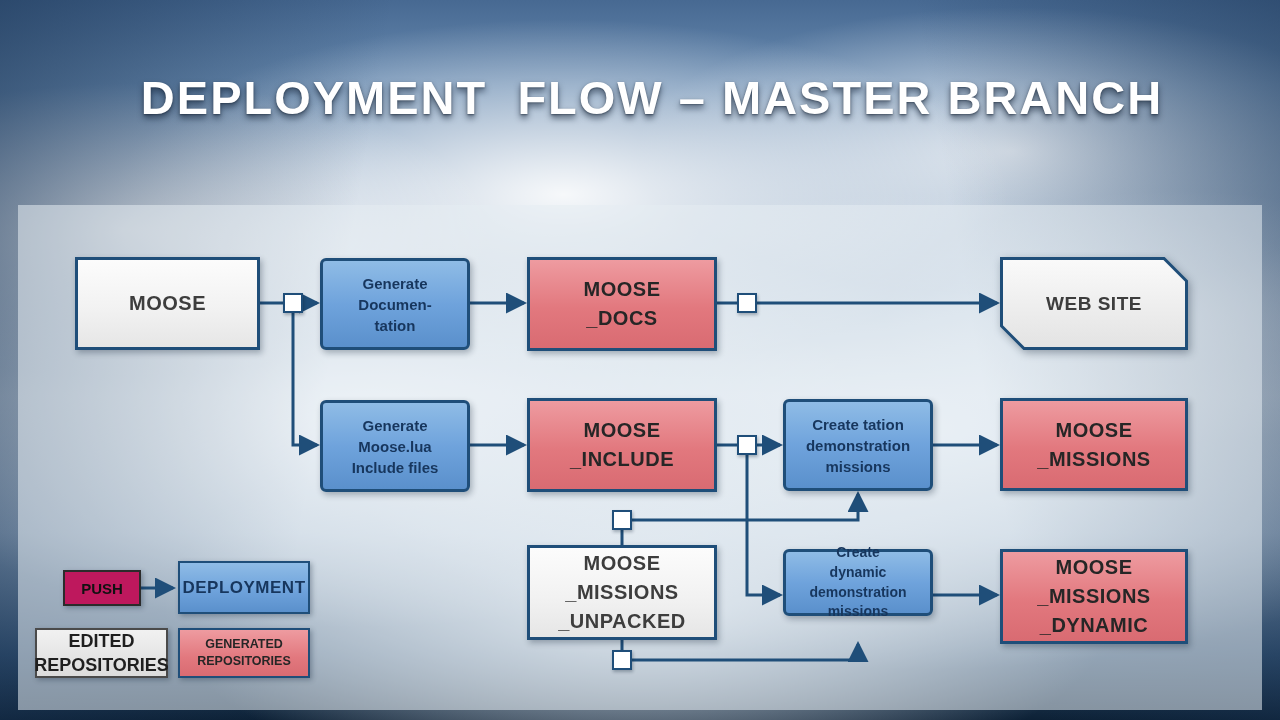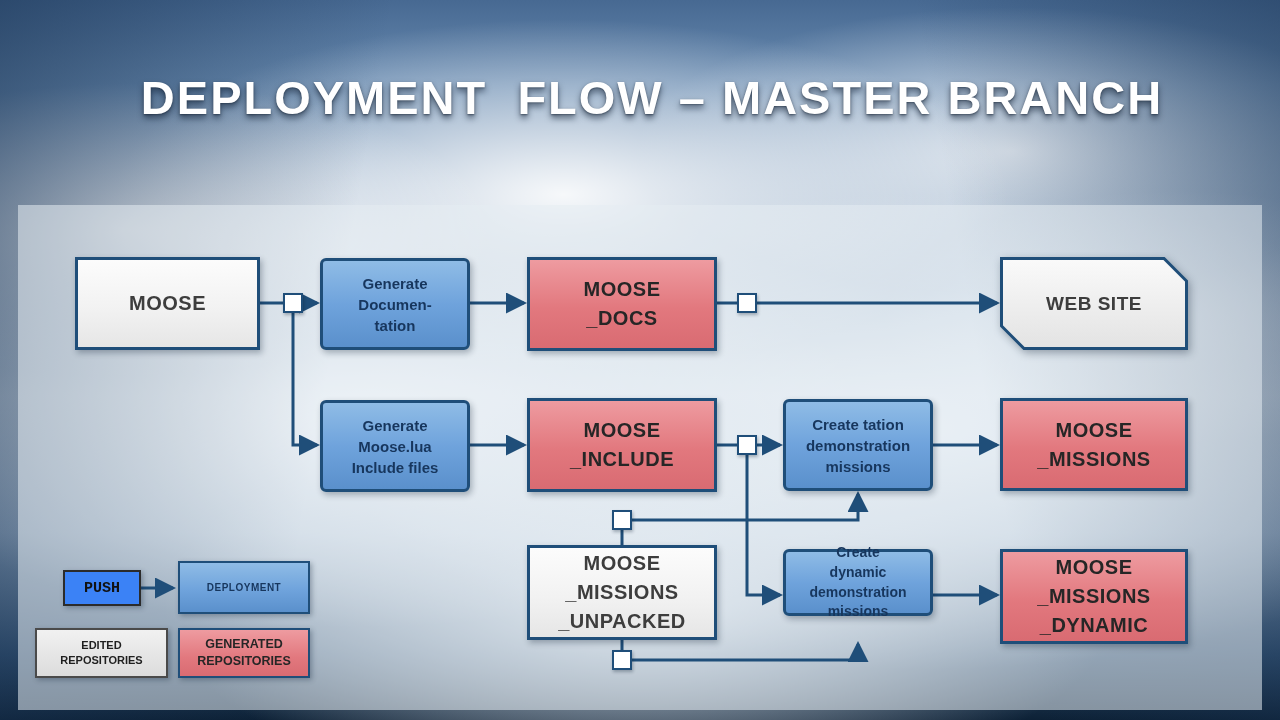--- a/index.html
+++ b/index.html
@@ -75,28 +75,28 @@
     background:#fff;border:2.5px solid var(--connector);
     box-shadow:1px 2px 3px rgba(10,25,45,0.3);
   }
   
   .legend-box{
     position:absolute;display:flex;align-items:center;justify-content:center;
     text-align:center;box-sizing:border-box;font-weight:bold;
     box-shadow:2px 2px 5px rgba(10,25,45,0.3);
   }
   .legend-box .lbl{white-space:pre-line;}
-  .lg-push{background:#3b82f6;border:2px solid #2b2b2b;color:#111;font-size:15px;font-family:Liberation Mono, monospace;}
+  .lg-push{background:#be185d;border:2px solid #2b2b2b;color:#111;font-size:15px;}
   .lg-deploy{
     background:linear-gradient(180deg,#8fbce6 0%, var(--process-blue) 55%, #5a90cc 100%);
-    border:2.5px solid var(--connector);color:#17365D;font-size:10px;letter-spacing:0.5px;
+    border:2.5px solid var(--connector);color:#17365D;font-size:17px;letter-spacing:0.5px;
   }
   .lg-edited{
     background:linear-gradient(180deg,#f1f1f1,#dcdcdc);
-    border:2.5px solid #4a4a4a;color:#1f1f1f;font-size:11px;line-height:1.35;
+    border:2.5px solid #4a4a4a;color:#1f1f1f;font-size:18px;line-height:1.35;
   }
   .lg-generated{
     background:linear-gradient(180deg,#ee9ba0 0%, var(--repository-red) 60%, #d96b72 100%);
     border:2.5px solid var(--connector);color:#262626;font-size:12.5px;line-height:1.35;
   }
 </style>
 </head>
 <body>
 
 <div class="stage">

